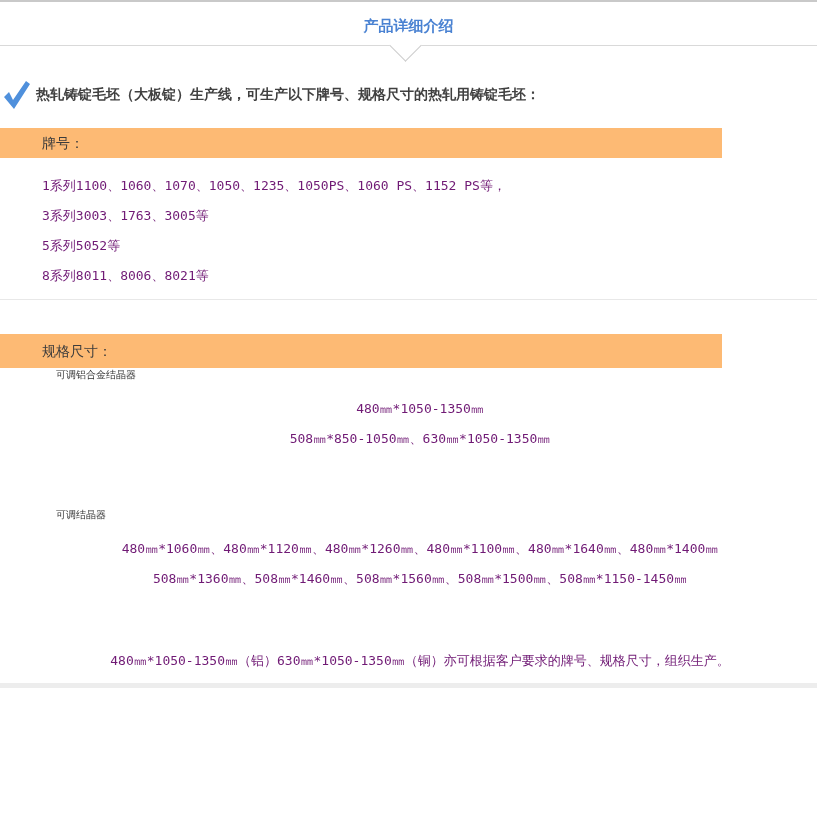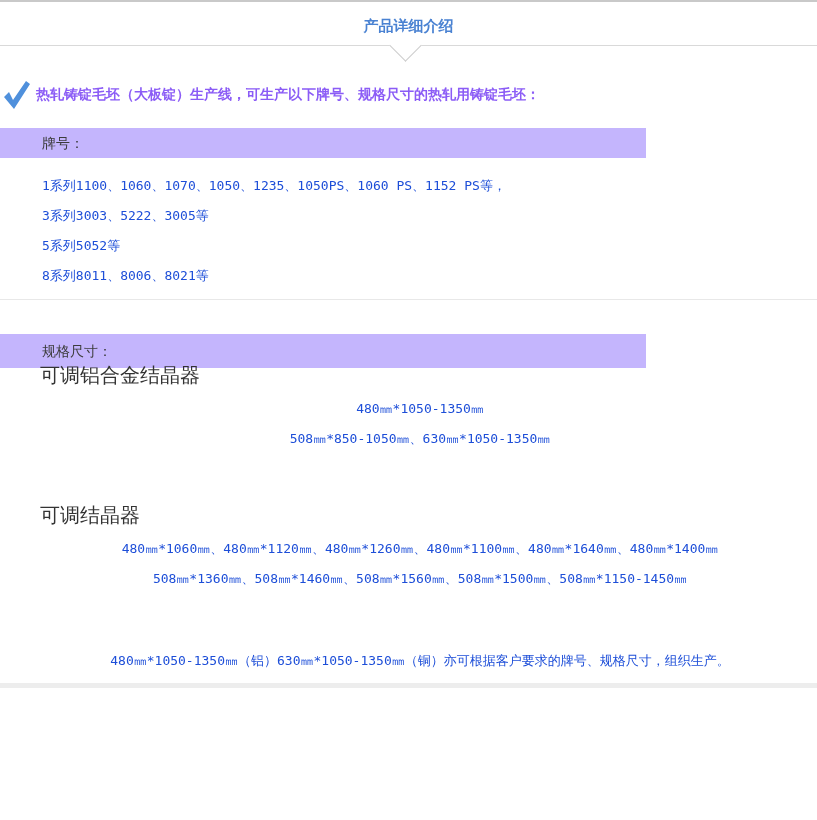--- a/index.html
+++ b/index.html
@@ -18,31 +18,31 @@
   .title-divider{top:45px;left:0;width:817px;height:1px;background:#d9d9d9;}
   .notch{
     top:34px;left:394px;width:22px;height:22px;
     background:#ffffff;
     border-right:1px solid #cccccc;border-bottom:1px solid #cccccc;
     transform:rotate(45deg);
   }
   
   .check-icon{top:80px;left:3px;width:28px;height:30px;}
   .intro-text{top:85px;left:36px;width:760px;
-    font-size:14px;font-weight:bold;color:#8b5cf6;line-height:18px;}
+    font-size:14px;font-weight:bold;color:#404040;line-height:18px;}
   
-  .section-bar{left:0;width:646px;background:#c4b5fd;color:#3c3c3c;
+  .section-bar{left:0;width:722px;background:#fdba74;color:#3c3c3c;
     font-size:14px;padding-left:42px;box-sizing:border-box;}
   .bar-brand{top:128px;height:30px;line-height:30px;}
   .bar-spec{top:314px;height:34px;line-height:34px;margin-top:20px;}
   .hairline{top:299px;left:0;width:817px;height:1px;background:#e8e8e8;}
   
-  .body-line{left:42px;width:760px;color:#1d4ed8;font-size:13px;line-height:18px;
+  .body-line{left:42px;width:760px;color:#701a75;font-size:13px;line-height:18px;
     font-family:"DejaVu Sans Mono","Liberation Mono",monospace;white-space:nowrap;}
-  .subtitle{left:40px;width:700px;color:#333333;font-size:20px;line-height:18px;}
+  .subtitle{left:56px;width:700px;color:#333333;font-size:10px;line-height:18px;}
   .spec-line{left:40px;text-align:center;}
   .bottom-band{top:683px;left:0;width:817px;height:5px;background:#ededed;}
 </style>
 </head>
 <body>
 
 <div id="stage">
 
   <div class="abs top-border"></div>
 
@@ -54,21 +54,21 @@
   <span class="abs check-icon">
     <svg width="28" height="30" viewBox="0 0 28 30">
       <path d="M1 17 L6 12 L10 20 L23 1 L27 4 L11 29 Z" fill="#4f90dc"></path>
     </svg>
   </span>
   <div class="abs intro-text">热轧铸锭毛坯（大板锭）生产线，可生产以下牌号、规格尺寸的热轧用铸锭毛坯：</div>
 
   <div class="abs section-bar bar-brand">牌号：</div>
 
   <div class="abs body-line" style="top:177px">1系列1100、1060、1070、1050、1235、1050PS、1060 PS、1152 PS等，</div>
-  <div class="abs body-line" style="top:207px">3系列3003、5222、3005等</div>
+  <div class="abs body-line" style="top:207px">3系列3003、1763、3005等</div>
   <div class="abs body-line" style="top:237px">5系列5052等</div>
   <div class="abs body-line" style="top:267px">8系列8011、8006、8021等</div>
 
   <div class="abs hairline"></div>
 
   <div class="abs section-bar bar-spec">规格尺寸：</div>
 
   <div class="abs subtitle" style="top:366px">可调铝合金结晶器</div>
   <div class="abs body-line spec-line" style="top:400px">480㎜*1050-1350㎜</div>
   <div class="abs body-line spec-line" style="top:430px">508㎜*850-1050㎜、630㎜*1050-1350㎜</div>

